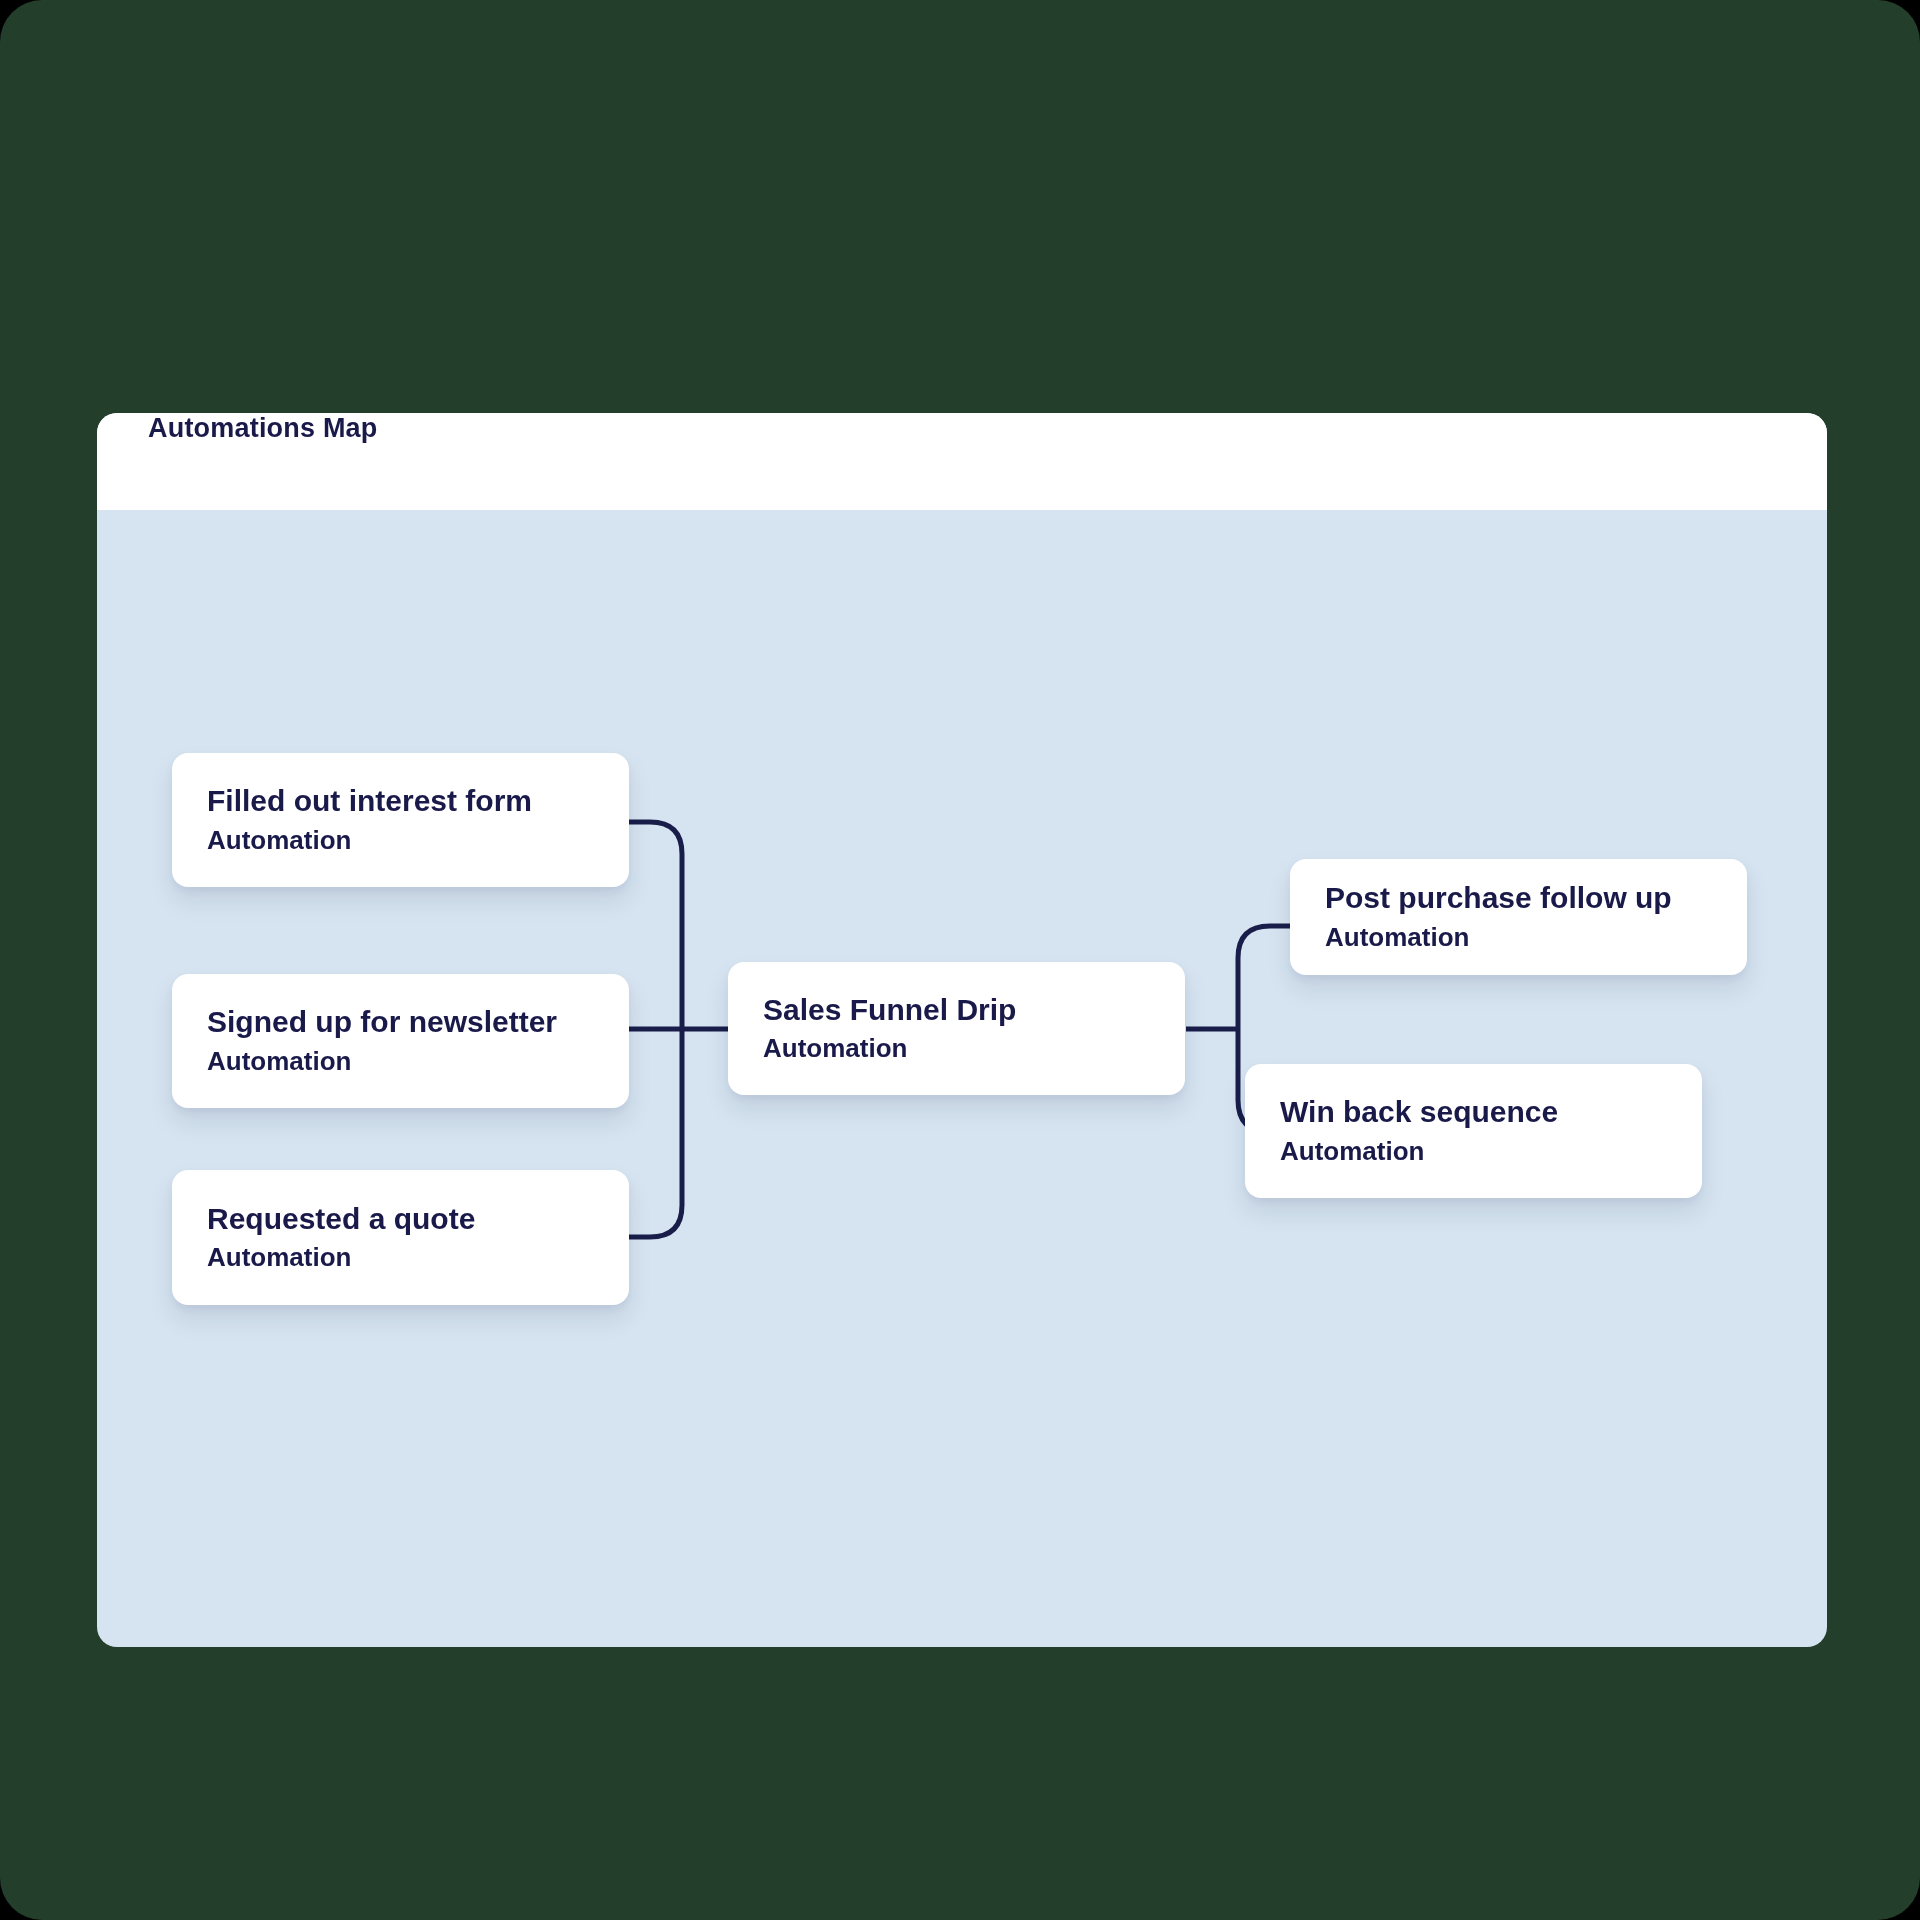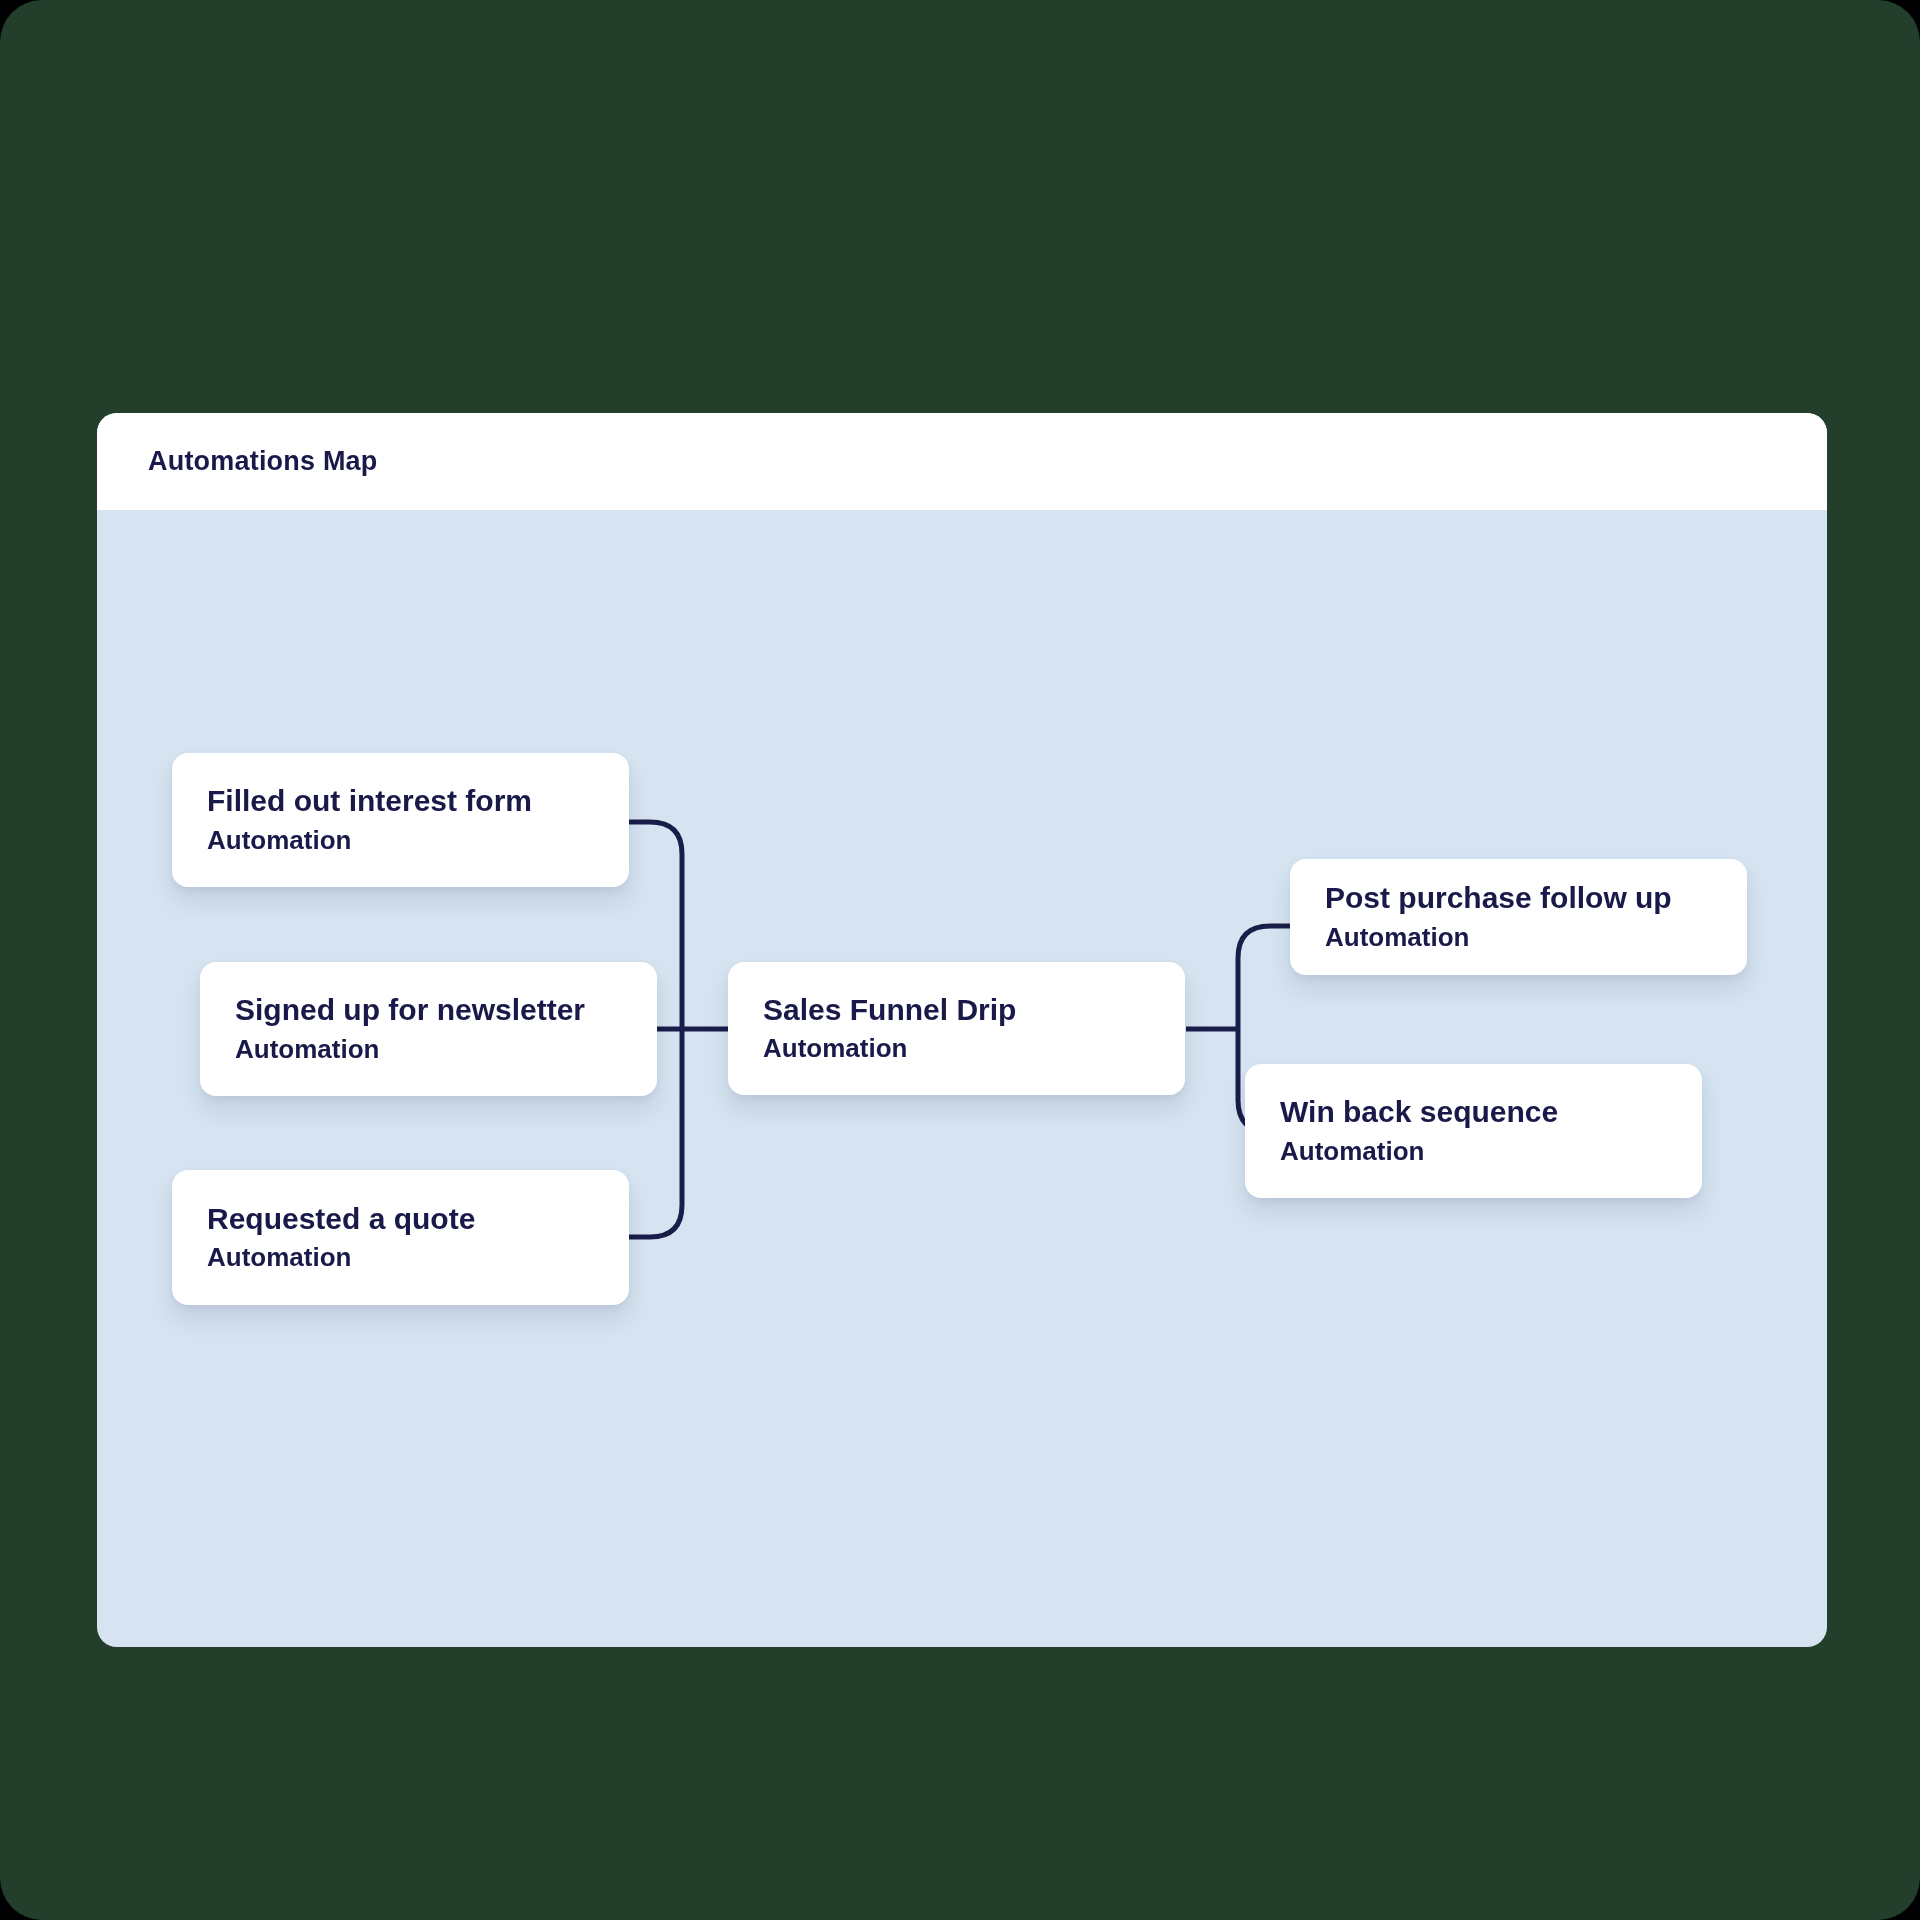--- a/index.html
+++ b/index.html
@@ -28,21 +28,20 @@
     overflow: hidden;
     background: var(--canvas-bg, #D6E4F1);
   }
   .card-header {
     position: absolute;
     left: 0; top: 0;
     width: 100%;
     height: 97px;
     background: #FFFFFF;
     display: flex;
-    align-items: center;
     box-sizing: border-box;
     padding-left: 51px;
   }
   .card-header .title {
     font-size: 27px;
     font-weight: bold;
     color: var(--text, #1A1A4A);
     letter-spacing: 0.2px;
   }
   .canvas {
@@ -86,21 +85,21 @@
     white-space: nowrap;
   }
   .node .node-subtitle {
     font-size: 26px;
     font-weight: 700;
     color: var(--text, #1A1A4A);
     line-height: 1.15;
   }
   
   .n0 { left: 75px;   top: 243px; }
-  .n1 { left: 75px;   top: 452px; margin-left: 28px; }
+  .n1 { left: 75px;   top: 464px; }
   .n2 { left: 75px;   top: 660px; height: 135px; }
   .n3 { left: 631px;  top: 452px; height: 133px; }
   .n4 { left: 1193px; top: 349px; height: 116px; }
   .n5 { left: 1148px; top: 554px; }
 </style>
 </head>
 <body>
 
 <div class="frame">
   <div class="card">

